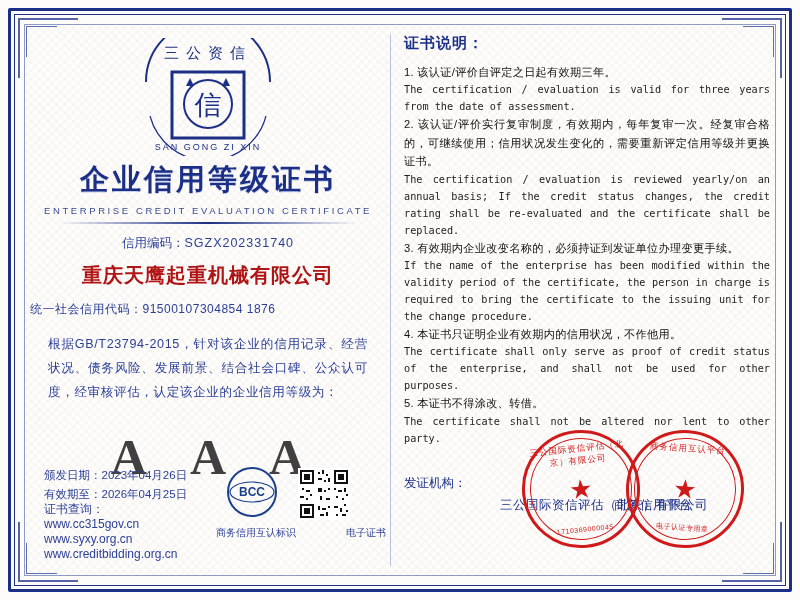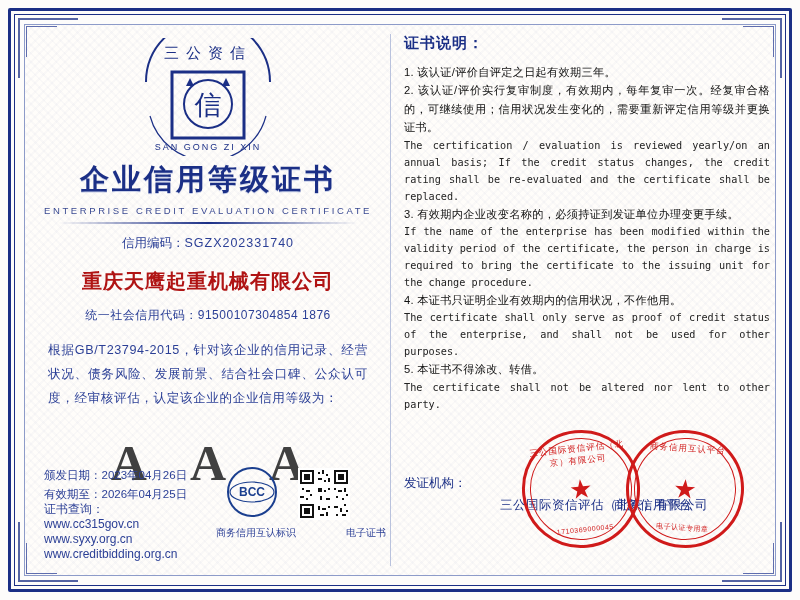--- a/index.html
+++ b/index.html
@@ -70,24 +70,24 @@
   .title-rule{
     width:300px;height:2px;background:linear-gradient(to right,rgba(27,47,134,0),#1b2f86,rgba(27,47,134,0));
     margin:6px auto 0 auto;
   }
   .field{
     text-align:center;color:#2b3f96;margin-top:11px;font-size:12.5px;
   }
   .field .val{letter-spacing:1px;margin-top:48px;}
   .company{
     text-align:center;color:#b01414;font-weight:bold;font-size:20px;
-    margin-top:16px;letter-spacing:1px;
+    margin-top:10px;letter-spacing:1px;
   }
   .uscc{
-    text-align:center;color:#2b3f96;font-size:12px;margin-top:12px;letter-spacing:.5px;
+    color:#2b3f96;font-size:12px;margin-top:12px;letter-spacing:.5px;
   }
   .para{
     margin:14px 18px 0 18px;color:#2b3f96;font-size:12.6px;line-height:24px;
     text-align:justify;letter-spacing:.6px;
   }
   .grade{
     text-align:center;color:#404040;font-weight:bold;
     font-family:"Liberation Serif",serif;
     font-size:50px;letter-spacing:18px;margin-top:24px;
     text-indent:18px;
@@ -280,20 +280,21 @@
     <div class="badge-labels">
       <span>商务信用互认标识</span>
       <span>电子证书</span>
     </div>
   </div>
 
   <div class="right">
     <div class="rtitle">证书说明：</div>
 
     <div class="rline cn">1. 该认证/评价自评定之日起有效期三年。</div>
+    <div class="rline en">The certification / evaluation is valid for three years from the date of assessment.</div>
 
     <div class="rline cn">2. 该认证/评价实行复审制度，有效期内，每年复审一次。经复审合格的，可继续使用；信用状况发生变化的，需要重新评定信用等级并更换证书。</div>
     <div class="rline en">The certification / evaluation is reviewed yearly/on an annual basis; If the credit status changes, the credit rating shall be re-evaluated and the certificate shall be replaced.</div>
 
     <div class="rline cn">3. 有效期内企业改变名称的，必须持证到发证单位办理变更手续。</div>
     <div class="rline en">If the name of the enterprise has been modified within the validity period of the certificate, the person in charge is required to bring the certificate to the issuing unit for the change procedure.</div>
 
     <div class="rline cn">4. 本证书只证明企业有效期内的信用状况，不作他用。</div>
     <div class="rline en">The certificate shall only serve as proof of credit status of the enterprise, and shall not be used for other purposes.</div>
 

